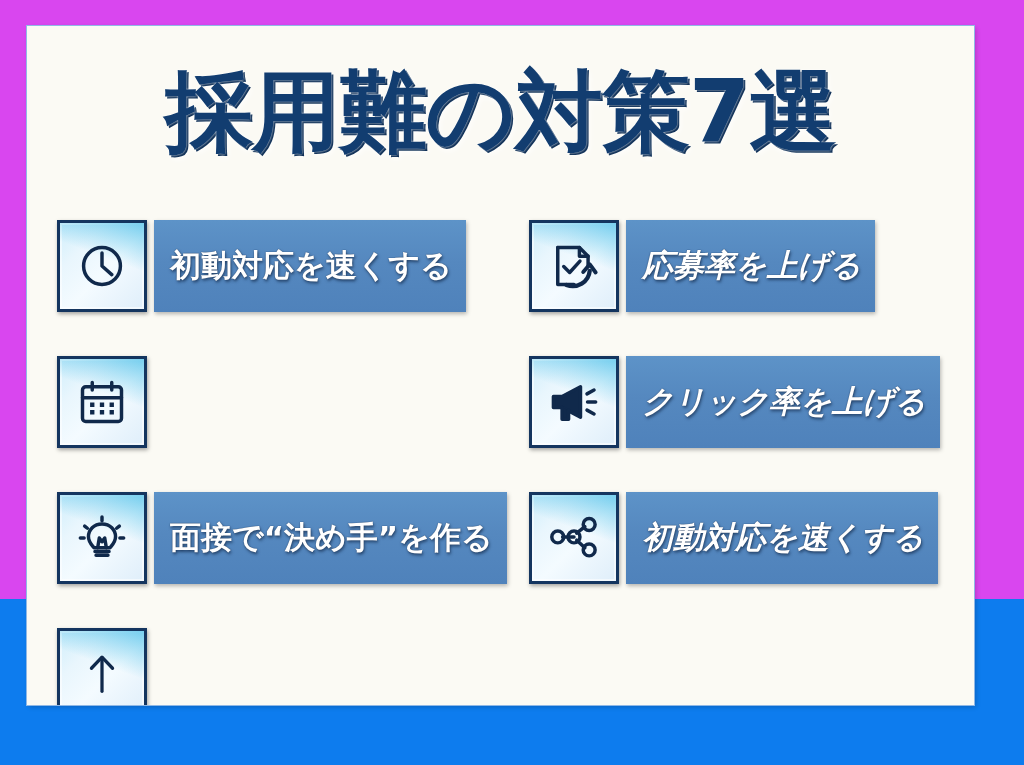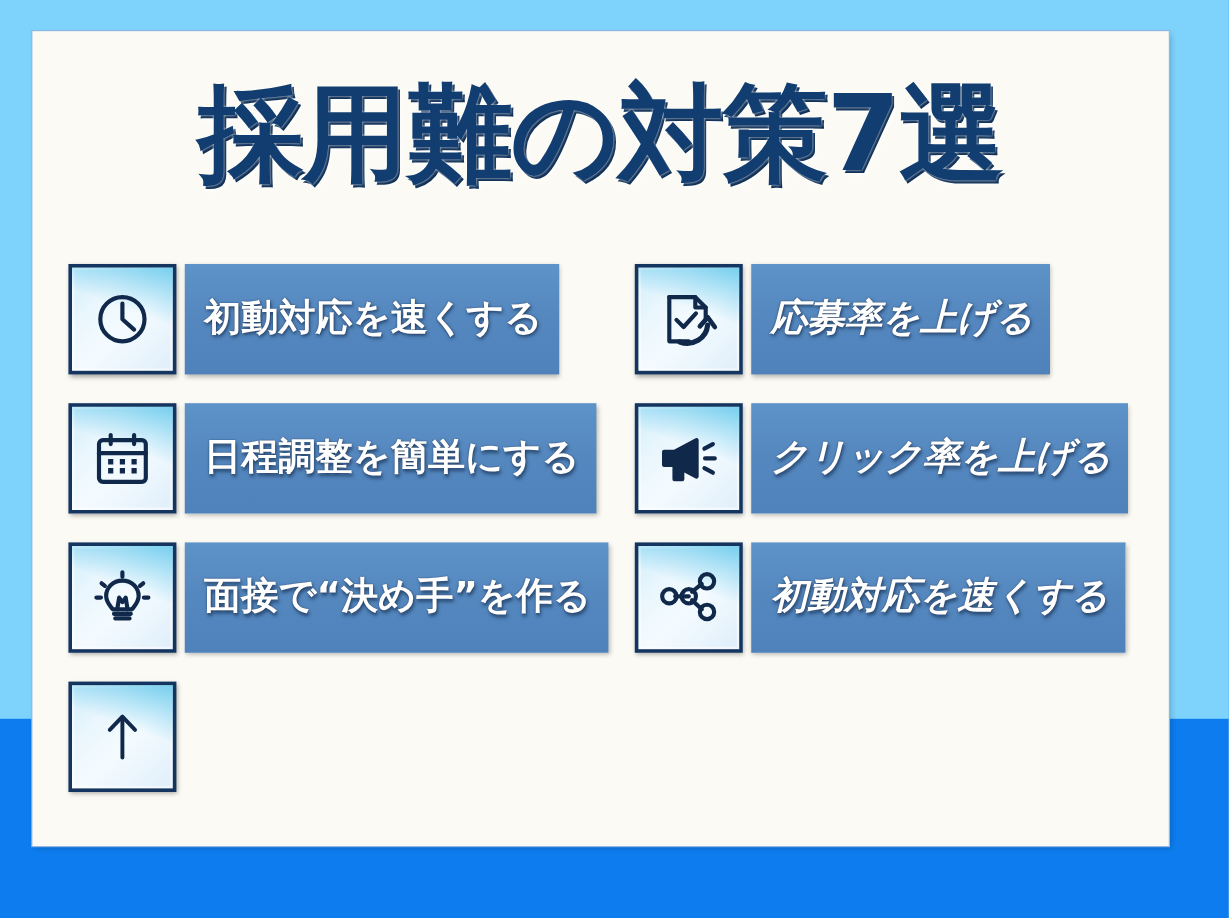--- a/index.html
+++ b/index.html
@@ -5,21 +5,21 @@
   html,body{margin:0;padding:0;}
   body{
     width:1024px;height:765px;overflow:hidden;
     background:#0d7cee;
     font-family:"Liberation Sans","DejaVu Sans",sans-serif;
   }
 
   
   #slide{
     position:relative;width:1024px;height:599px;
-    background:#7dd3fc;
+    background:#d946ef;
     box-sizing:border-box;
   }
   #canvas{
     position:absolute;
     left:27px;top:26px;
     width:947px;height:679px;
     background:#fbfaf4;
     box-shadow:0 0 0 1px #8fb8e6, 2px 2px 5px rgba(0,0,0,.20);
     overflow:hidden;
   }
@@ -42,21 +42,21 @@
   }
 
   
   .col{position:absolute;top:194px;}
   #col-left{left:30px;width:440px;}
   #col-right{left:502px;width:442px;font-style:italic;}
 
   .row{
     position:relative;
     height:92px;
-    margin-bottom:24px;
+    margin-bottom:44px;
     display:flex;align-items:flex-start;
   }
 
   
   .tile{
     flex:0 0 auto;
     width:90px;height:92px;
     box-sizing:border-box;
     border:3px solid #14355f;
     background:
@@ -125,23 +125,20 @@
           <svg viewBox="0 0 48 48" fill="none" stroke-width="3.2" stroke-linecap="round" stroke-linejoin="round">
             <rect x="6" y="10" width="36" height="32" rx="3"></rect>
             <path d="M6 20 H42"></path>
             <path d="M15 6 V13 M33 6 V13"></path>
             <g stroke-width="4.2" stroke-linecap="butt">
               <path d="M13 26.5 h4 M22 26.5 h4 M31 26.5 h4"></path>
               <path d="M13 33.5 h4 M22 33.5 h4 M31 33.5 h4"></path>
             </g>
           </svg>
         </div>
-        <div class="pill">
-          <span class="txt">日程調整を簡単にする</span>
-        </div>
       </div>
 
       <div class="row">
         <div class="tile">
           <svg viewBox="0 0 48 48" fill="none" stroke-width="3.2" stroke-linecap="round" stroke-linejoin="round">
             <path d="M24 11 C16.5 11 11.5 16.5 11.5 22.8 C11.5 27.6 14.8 30.6 16.6 33 L31.4 33 C33.2 30.6 36.5 27.6 36.5 22.8 C36.5 16.5 31.5 11 24 11Z"></path>
             <path d="M20 33 L21.5 24 L24 27.5 L26.5 24 L28 33"></path>
             <path d="M17.5 36.5 h13 M18.5 40 h11"></path>
             <path d="M24 4.5 V8 M8 13 L10.5 15 M40 13 L37.5 15 M4 24 H7.5 M40.5 24 H44"></path>
           </svg>

